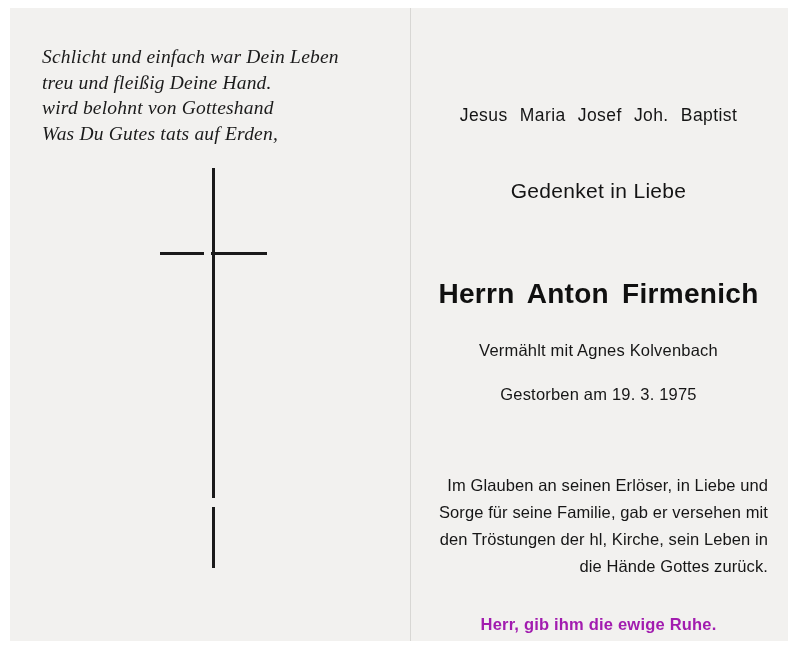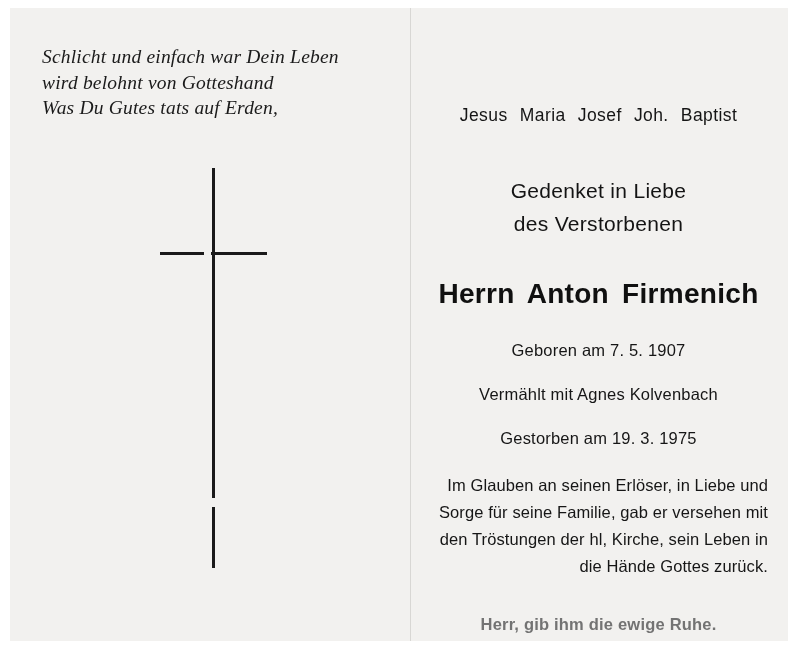--- a/index.html
+++ b/index.html
@@ -172,59 +172,58 @@
     letter-spacing: 0.1px;
     color: #161616;
   }
   .closing {
     position: absolute;
     top: 565px;
     width: 377px;
     font-size: 16.5px;
     font-weight: bold;
     letter-spacing: 0.2px;
-    color: #737373;
+    color: #a21caf;
   }
 </style>
 </head>
 <body>
 
 <div class="card">
   <div class="page">
 
     <div class="left-panel">
       <div class="verse">
         <div>Schlicht und einfach war Dein Leben</div>
+        <div>treu und fleißig Deine Hand.</div>
         <div>wird belohnt von Gotteshand</div>
         <div>Was Du Gutes tats auf Erden,</div>
       </div>
 
       <div class="cross">
         <div class="vert"></div>
         <div class="horiz"></div>
         <div class="horiz-gap"></div>
         <div class="vert-gap"></div>
       </div>
     </div>
 
     <div class="fold"></div>
 
     <div class="right-panel">
       <div class="rp">
         <div class="holy-names">Jesus   Maria   Josef   Joh. Baptist</div>
 
         <div class="memory">
           <div>Gedenket in Liebe</div>
-          <div>des Verstorbenen</div>
         </div>
 
         <div class="name">Herrn Anton Firmenich</div>
 
         <div class="dates">
-          <div>Geboren am 7. 5. 1907</div>
           <div>Vermählt mit Agnes Kolvenbach</div>
           <div>Gestorben am 19. 3. 1975</div>
         </div>
 
         <div class="body-text">Im Glauben an seinen Erlöser, in Liebe und Sorge für seine Familie, gab er versehen mit den Tröstungen der hl, Kirche, sein Leben in die Hände Gottes zurück.</div>
 
         <div class="closing">Herr, gib ihm die ewige Ruhe.</div>
       </div>
     </div>
 

